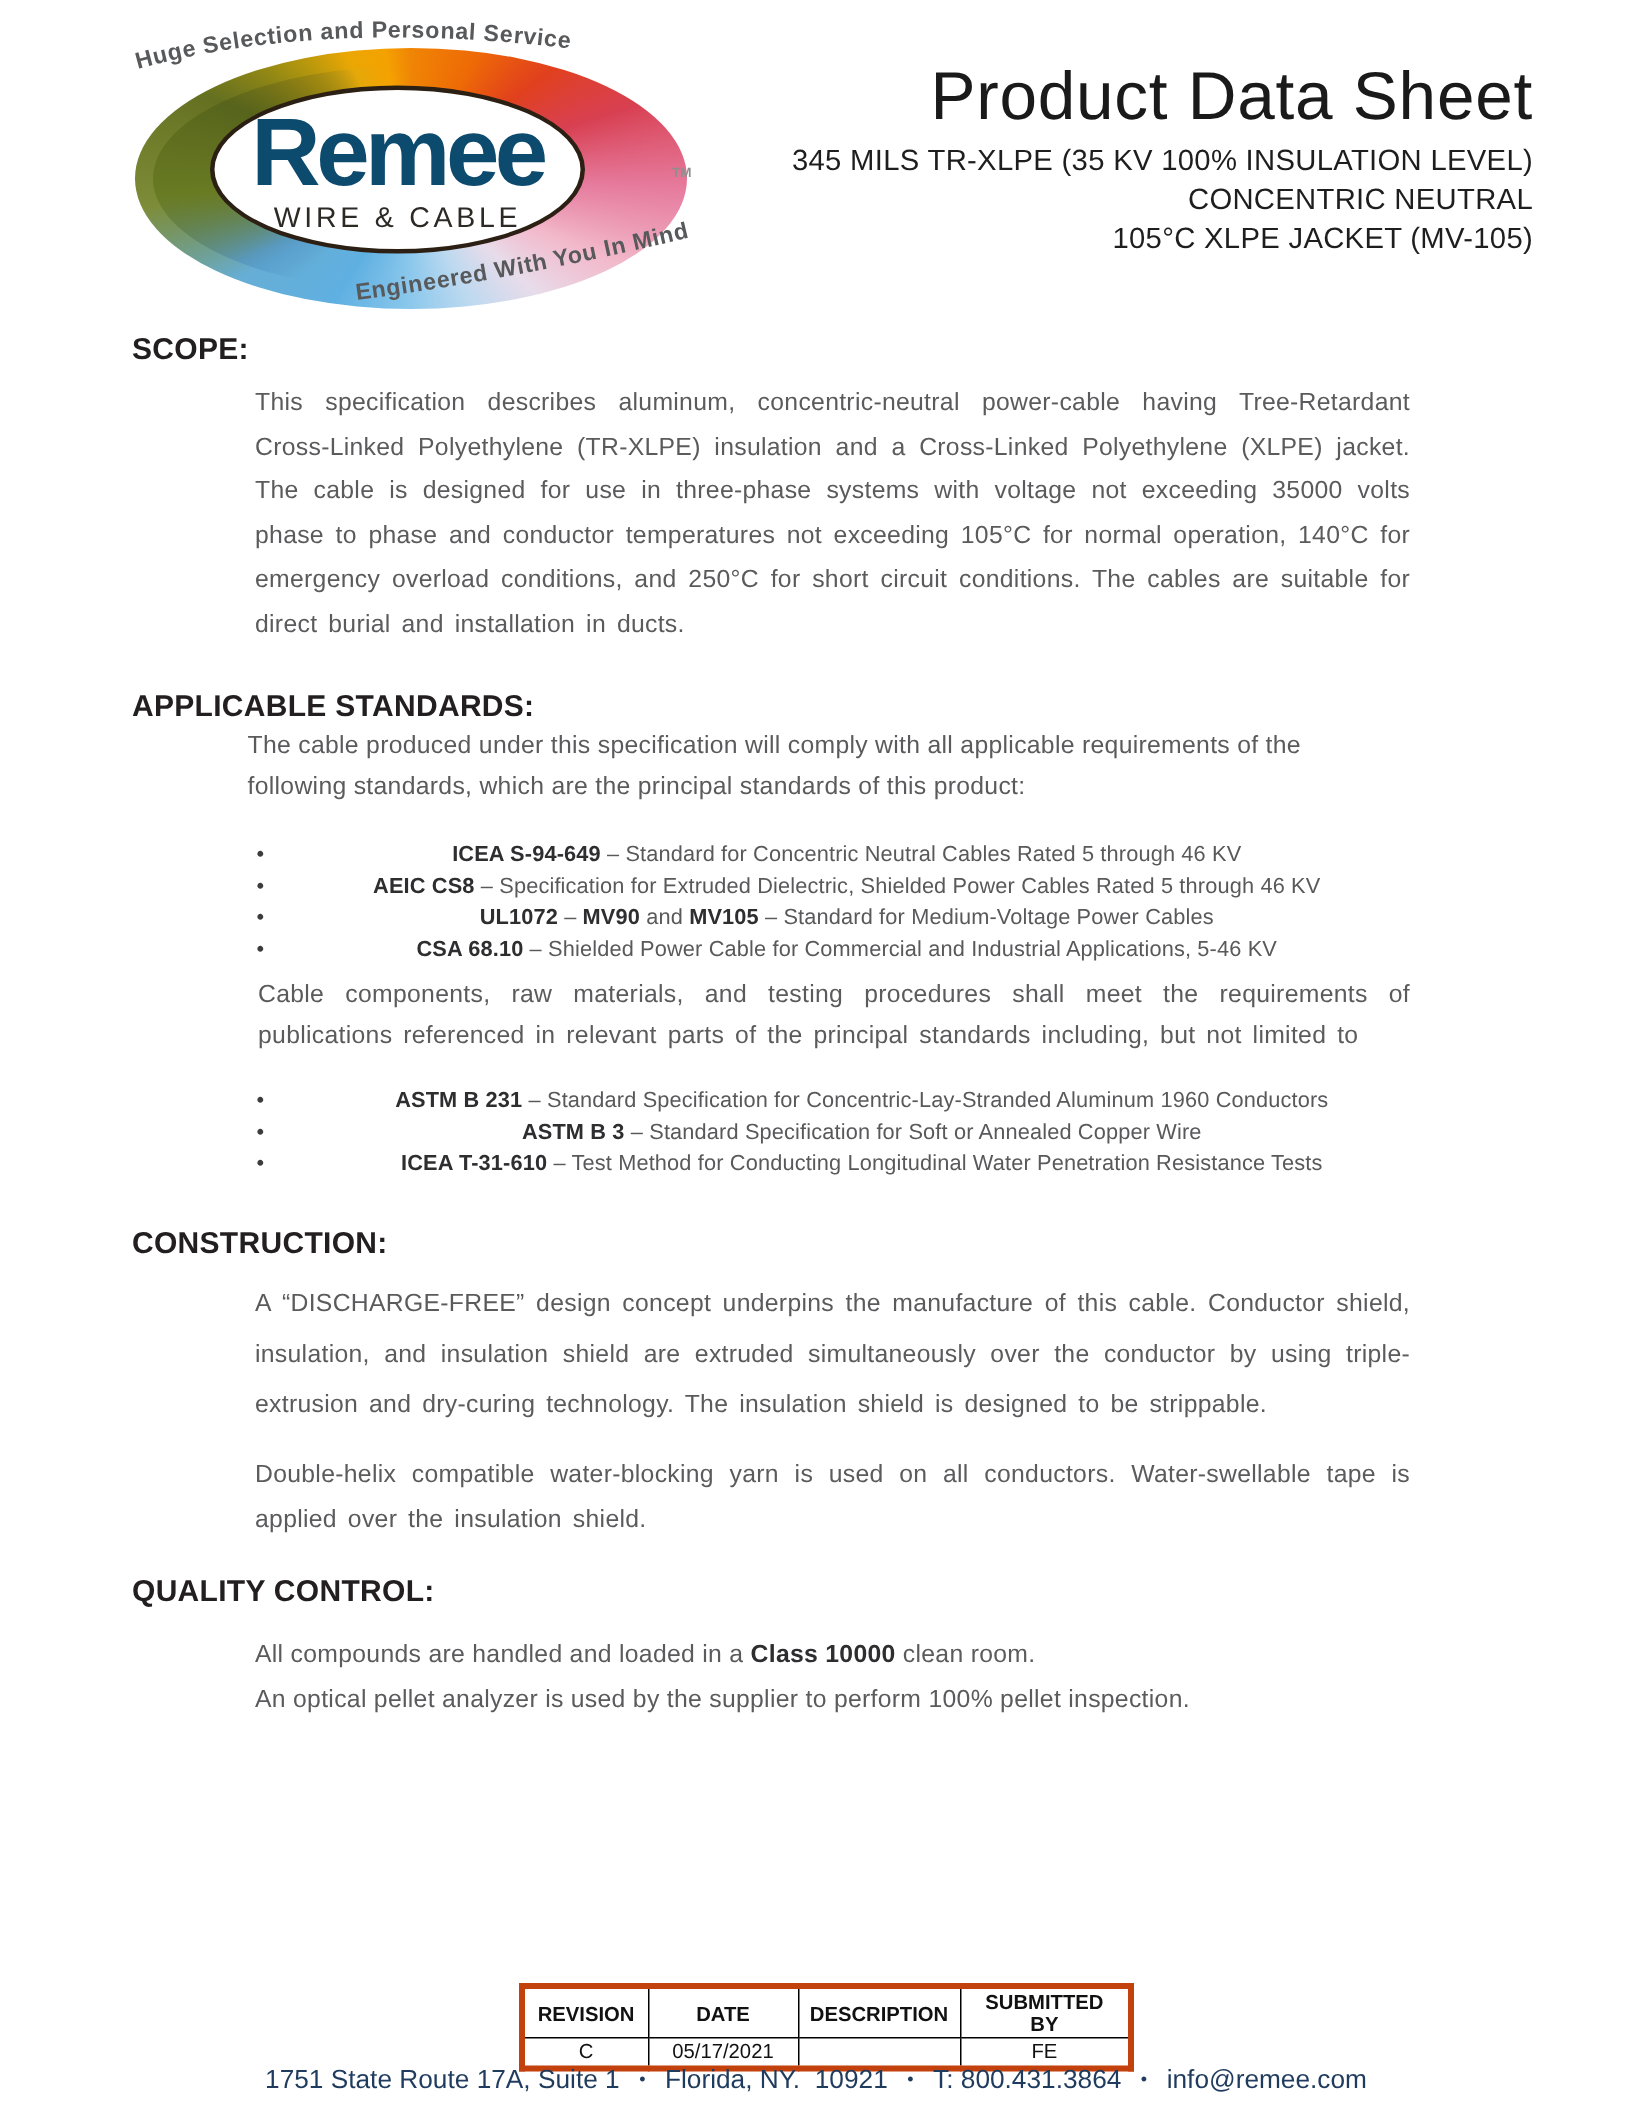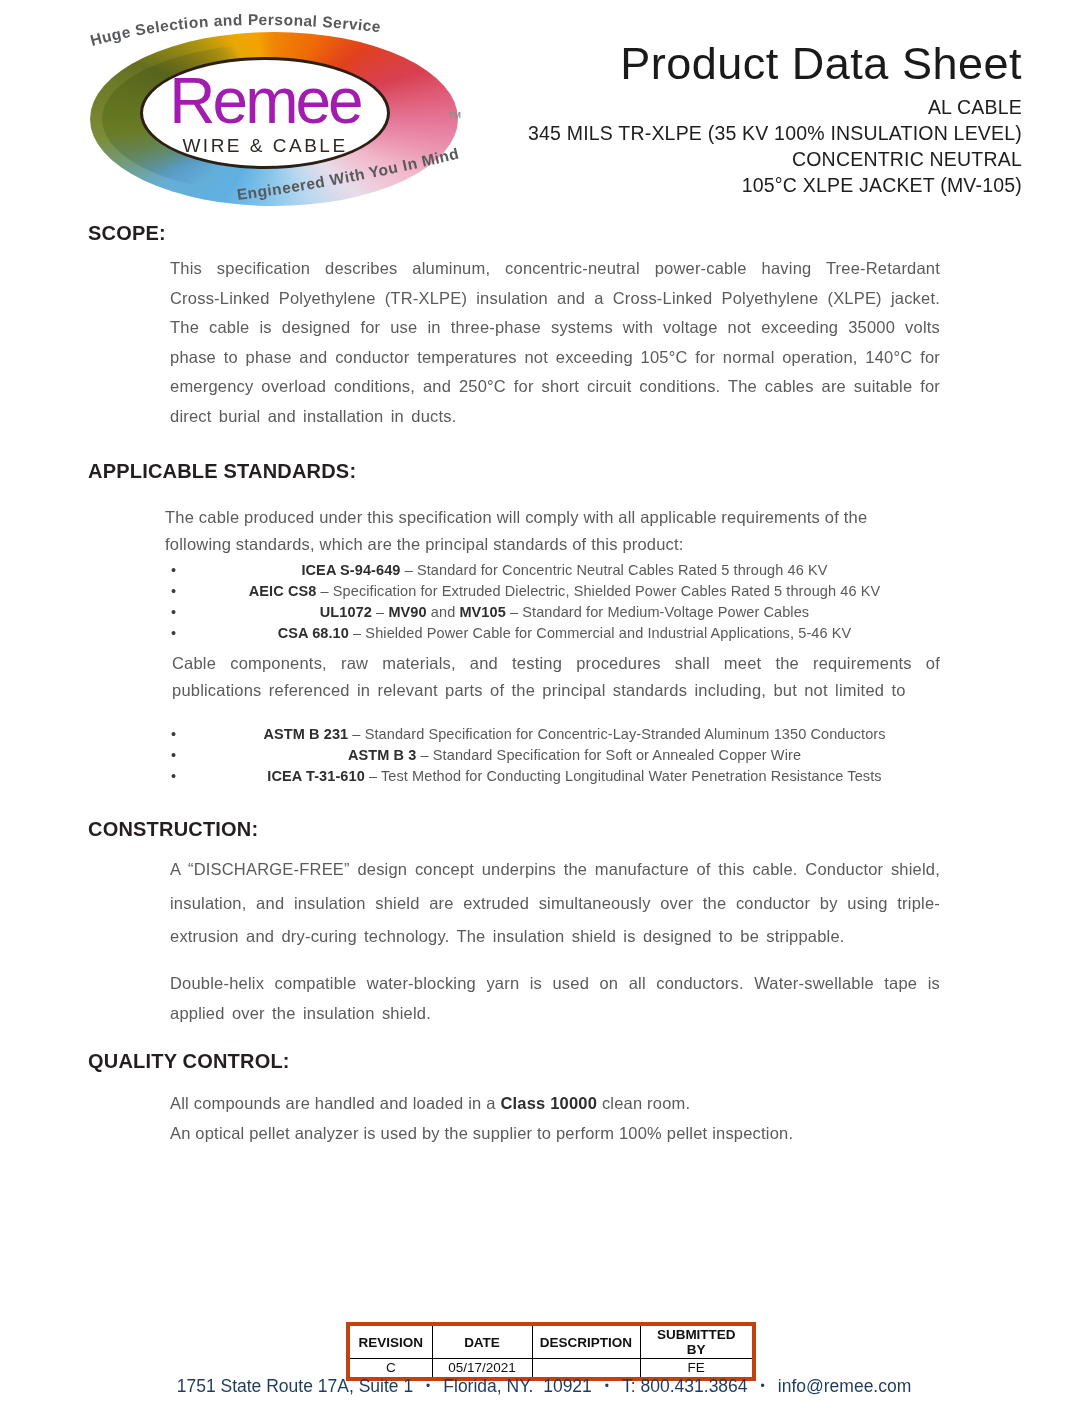--- a/index.html
+++ b/index.html
@@ -29,22 +29,22 @@
       rgba(104,122,34,.95) 266deg, #57641c 292deg, rgba(150,130,18,.9) 314deg,
       rgba(220,170,20,.35) 332deg, transparent 344deg, transparent 360deg);
   }
   .logo-inner {
     position:absolute; left:54px; top:51px; width:250px; height:112px;
     background:#ffffff; border:3px solid #2c2014; border-radius:50%;
     display:flex; flex-direction:column; align-items:center; justify-content:center;
     padding-top:4px;
   }
   .brand-name {
-    font-size:64px; font-weight:400; letter-spacing:-3px; line-height:56px;
-    color:#a21caf;
+    font-size:64px; font-weight:700; letter-spacing:-3px; line-height:56px;
+    color:#0c4a6e;
   }
   .brand-sub {
     font-size:19px; font-weight:400; letter-spacing:2.5px; color:#2d2a26;
     margin-top:6px;
   }
   .tm { position:absolute; left:362px; top:104px; font-size:9px; font-weight:700; color:#8f8f8f; }
   .logo-arcs { position:absolute; left:0; top:0; width:400px; height:215px; pointer-events:none; }
   .arc-text { font-size:15.5px; font-weight:700; fill:#58595b; letter-spacing:.5px; }
 
   
@@ -102,43 +102,42 @@
       <path id="arcTop" d="M 6 40 Q 150 0 360 36" fill="none"></path>
       <path id="arcBottom" d="M 152 194 Q 262 180 400 146" fill="none"></path>
     </defs>
     <text class="arc-text"><textPath href="#arcTop">Huge Selection and Personal Service</textPath></text>
     <text class="arc-text"><textPath href="#arcBottom">Engineered With You In Mind</textPath></text>
   </svg>
 </div>
 
 <div class="title-block">
   <div class="title-main">Product Data Sheet</div>
-  <div class="subtitle-line">AL CABLE</div>
   <div class="subtitle-line">345 MILS TR-XLPE (35 KV 100% INSULATION LEVEL)</div>
   <div class="subtitle-line">CONCENTRIC NEUTRAL</div>
   <div class="subtitle-line">105°C XLPE JACKET (MV-105)</div>
 </div>
 
 <div class="heading" style="top:222px;">SCOPE:</div>
 <div class="para justify" style="left:170px; top:254px; width:770px; line-height:29.5px;">This specification describes aluminum, concentric-neutral power-cable having Tree-Retardant Cross-Linked Polyethylene (TR-XLPE) insulation and a Cross-Linked Polyethylene (XLPE) jacket. The cable is designed for use in three-phase systems with voltage not exceeding 35000 volts phase to phase and conductor temperatures not exceeding 105°C for normal operation, 140°C for emergency overload conditions, and 250°C for short circuit conditions. The cables are suitable for direct burial and installation in ducts.</div>
 
 <div class="heading" style="top:460px;">APPLICABLE STANDARDS:</div>
-<div class="para" style="left:165px; top:504px; width:748px; line-height:27px;">The cable produced under this specification will comply with all applicable requirements of the following standards, which are the principal standards of this product:</div>
+<div class="para" style="left:165px; top:484px; width:748px; line-height:27px;">The cable produced under this specification will comply with all applicable requirements of the following standards, which are the principal standards of this product:</div>
 
 <ul class="bullets" style="left:168px; top:563px; width:760px;">
   <li><span class="seg-b">ICEA S-94-649</span><span> – Standard for Concentric Neutral Cables Rated 5 through 46 KV</span></li>
   <li><span class="seg-b">AEIC CS8</span><span> – Specification for Extruded Dielectric, Shielded Power Cables Rated 5 through 46 KV</span></li>
   <li><span class="seg-b">UL1072</span><span> – </span><span class="seg-b">MV90</span><span> and </span><span class="seg-b">MV105</span><span> – Standard for Medium-Voltage Power Cables</span></li>
   <li><span class="seg-b">CSA 68.10</span><span> – Shielded Power Cable for Commercial and Industrial Applications, 5-46 KV</span></li>
 </ul>
 
 <div class="para justify" style="left:172px; top:650px; width:768px; line-height:27px;">Cable components, raw materials, and testing procedures shall meet the requirements of publications referenced in relevant parts of the principal standards including, but not limited to</div>
 
 <ul class="bullets" style="left:168px; top:727px; width:780px;">
-  <li><span class="seg-b">ASTM B 231</span><span> – Standard Specification for Concentric-Lay-Stranded Aluminum 1350 Conductors</span></li>
+  <li><span class="seg-b">ASTM B 231</span><span> – Standard Specification for Concentric-Lay-Stranded Aluminum 1960 Conductors</span></li>
   <li><span class="seg-b">ASTM B 3</span><span> – Standard Specification for Soft or Annealed Copper Wire</span></li>
   <li><span class="seg-b">ICEA T-31-610</span><span> – Test Method for Conducting Longitudinal Water Penetration Resistance Tests</span></li>
 </ul>
 
 <div class="heading" style="top:818px;">CONSTRUCTION:</div>
 <div class="para justify" style="left:170px; top:853px; width:770px; line-height:33.5px;">A “DISCHARGE-FREE” design concept underpins the manufacture of this cable. Conductor shield, insulation, and insulation shield are extruded simultaneously over the conductor by using triple-extrusion and dry-curing technology. The insulation shield is designed to be strippable.</div>
 <div class="para justify" style="left:170px; top:968px; width:770px; line-height:30px;">Double-helix compatible water-blocking yarn is used on all conductors. Water-swellable tape is applied over the insulation shield.</div>
 
 <div class="heading" style="top:1050px;">QUALITY CONTROL:</div>
 <div class="para" style="left:170px; top:1092px; width:770px; line-height:22px;"><span>All compounds are handled and loaded in a </span><span class="seg-b">Class 10000</span><span> clean room.</span></div>

